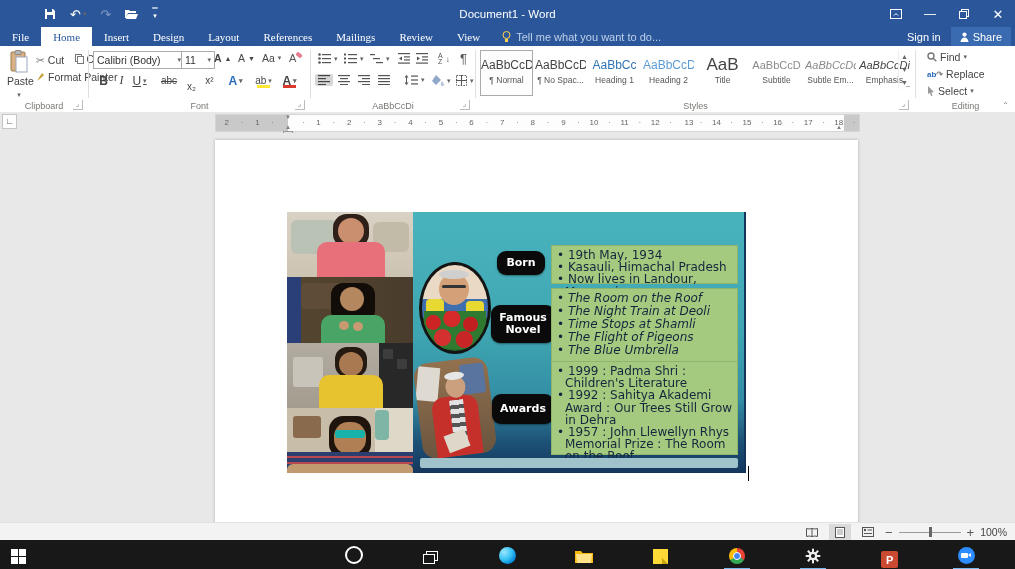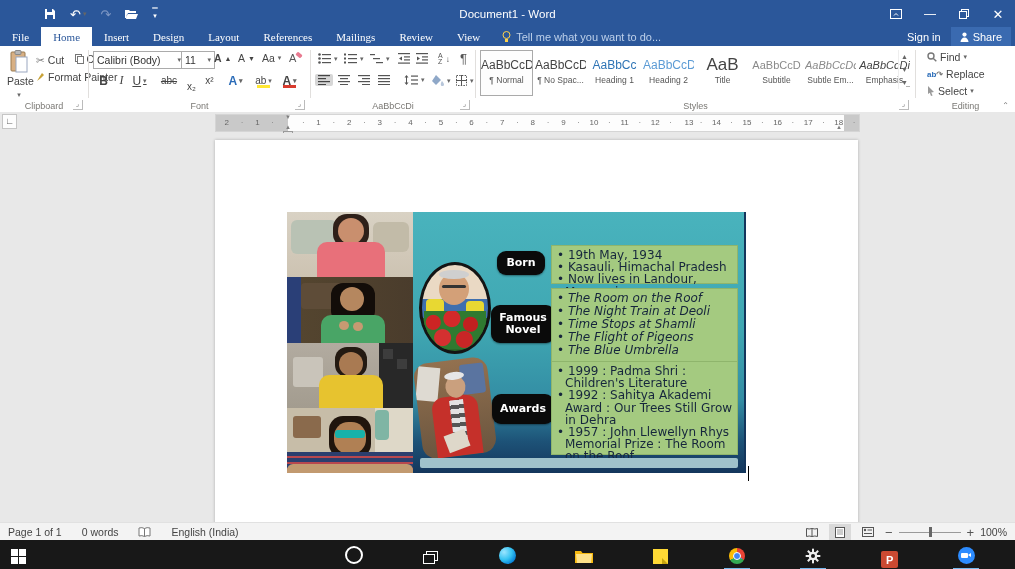--- a/index.html
+++ b/index.html
@@ -613,31 +613,20 @@
 
         <div id="strip"></div>
       </div>
     </div>
 
     <div id="caret-cursor" class="a" style="left:533px;top:326px;width:1px;height:15px;background:#000"></div>
   </div>
 </div>
 
 <div id="statusbar" class="a">
-  <div class="f" style="position:absolute;left:8px;gap:20px">
-    <span>Page 1 of 1</span>
-    <span>0 words</span>
-    <span class="ic">
-      <svg width="13" height="11" viewBox="0 0 13 11">
-          <path d="M1 1 Q4 0 6.5 1.5 Q9 0 12 1 V9 Q9 8 6.5 9.5 Q4 8 1 9z" fill="#fff" stroke="#777"></path>
-          <line x1="6.5" y1="1.5" x2="6.5" y2="9.5" stroke="#777"></line>
-        </svg>
-      </span>
-    <span>English (India)</span>
-  </div>
   <div class="f" style="position:absolute;right:8px;gap:6px">
     <span class="viewic">
       <svg width="12" height="9" viewBox="0 0 12 9">
           <path d="M0.5 0.5 Q3 1.5 6 0.5 Q9 1.5 11.5 0.5 V8.5 Q9 7.5 6 8.5 Q3 7.5 0.5 8.5z" fill="none" stroke="#555"></path>
           <line x1="6" y1="0.5" x2="6" y2="8.5" stroke="#555"></line>
         </svg>
       </span>
     <span class="viewic sel">
       <svg width="10" height="11" viewBox="0 0 10 11">
           <rect x="0.5" y="0.5" width="9" height="10" fill="#fff" stroke="#555"></rect>

